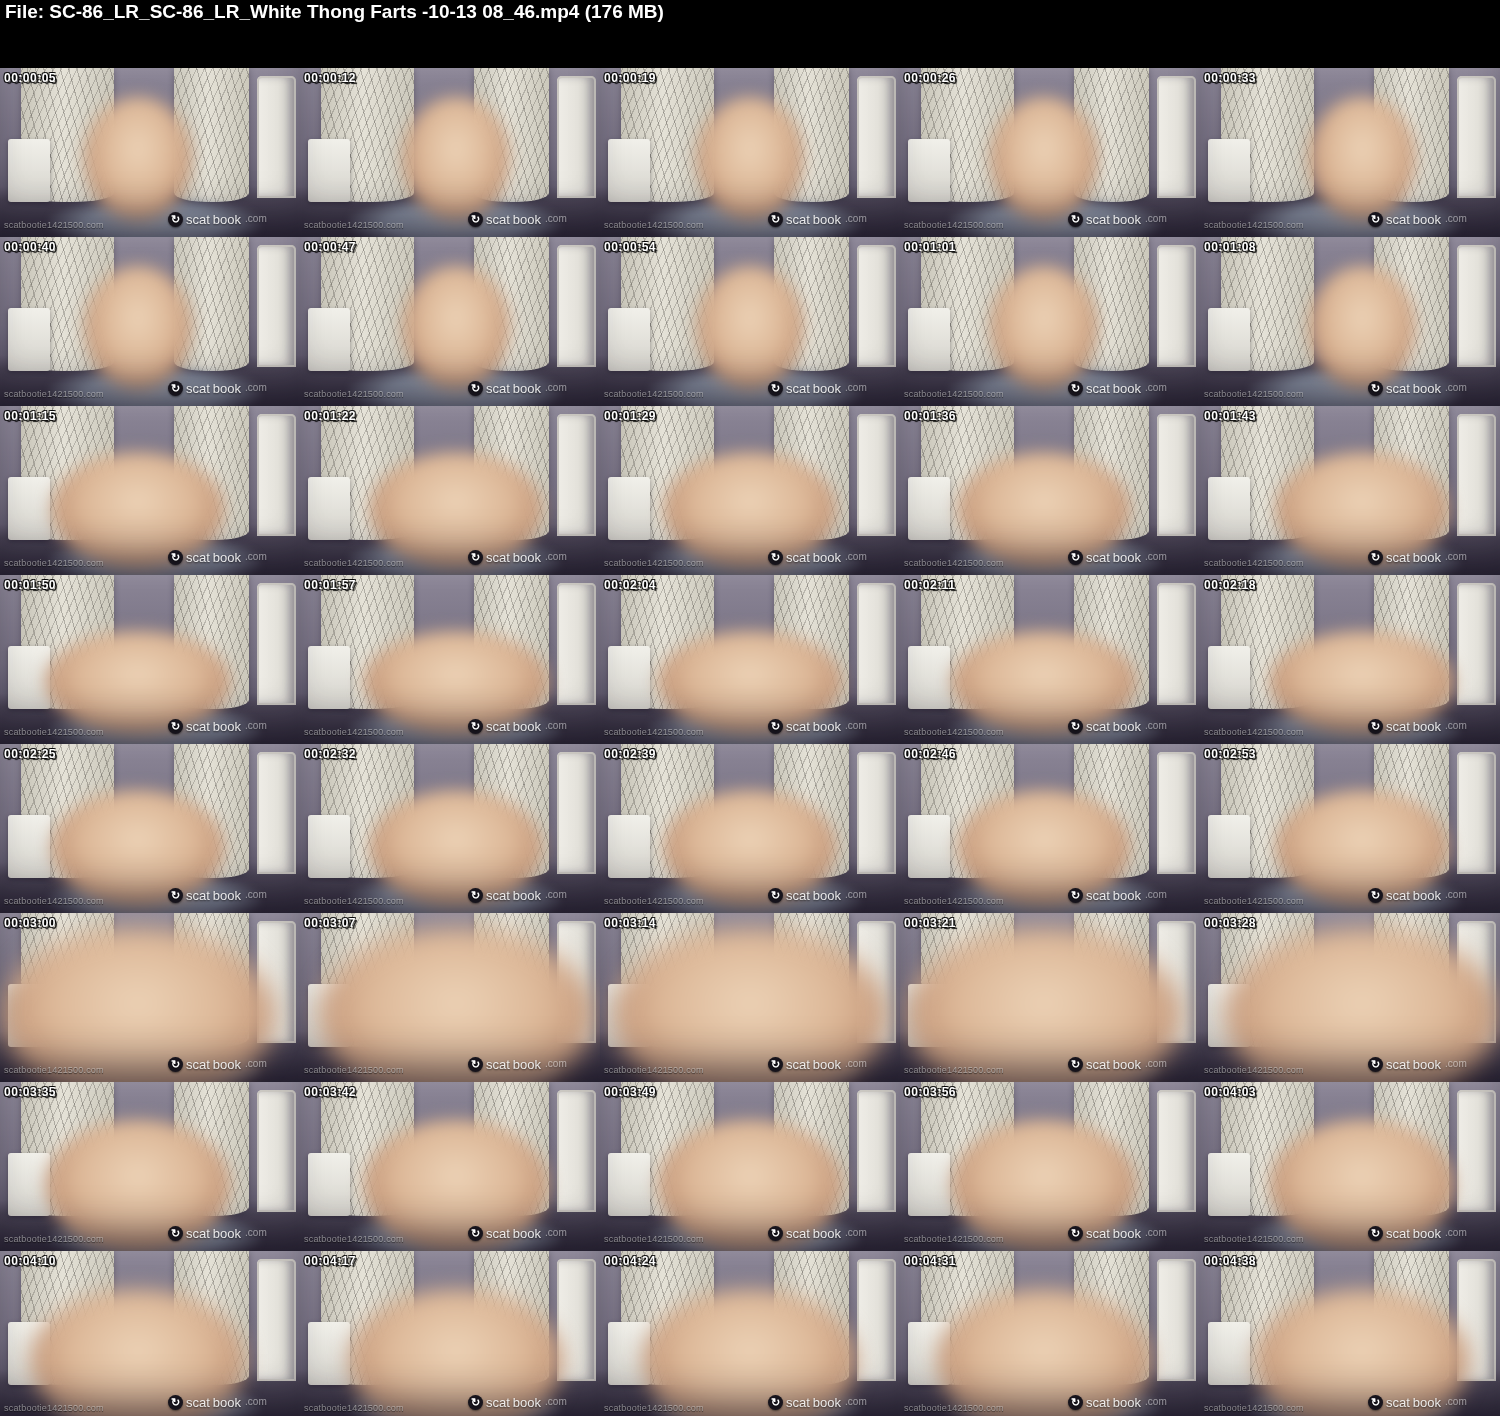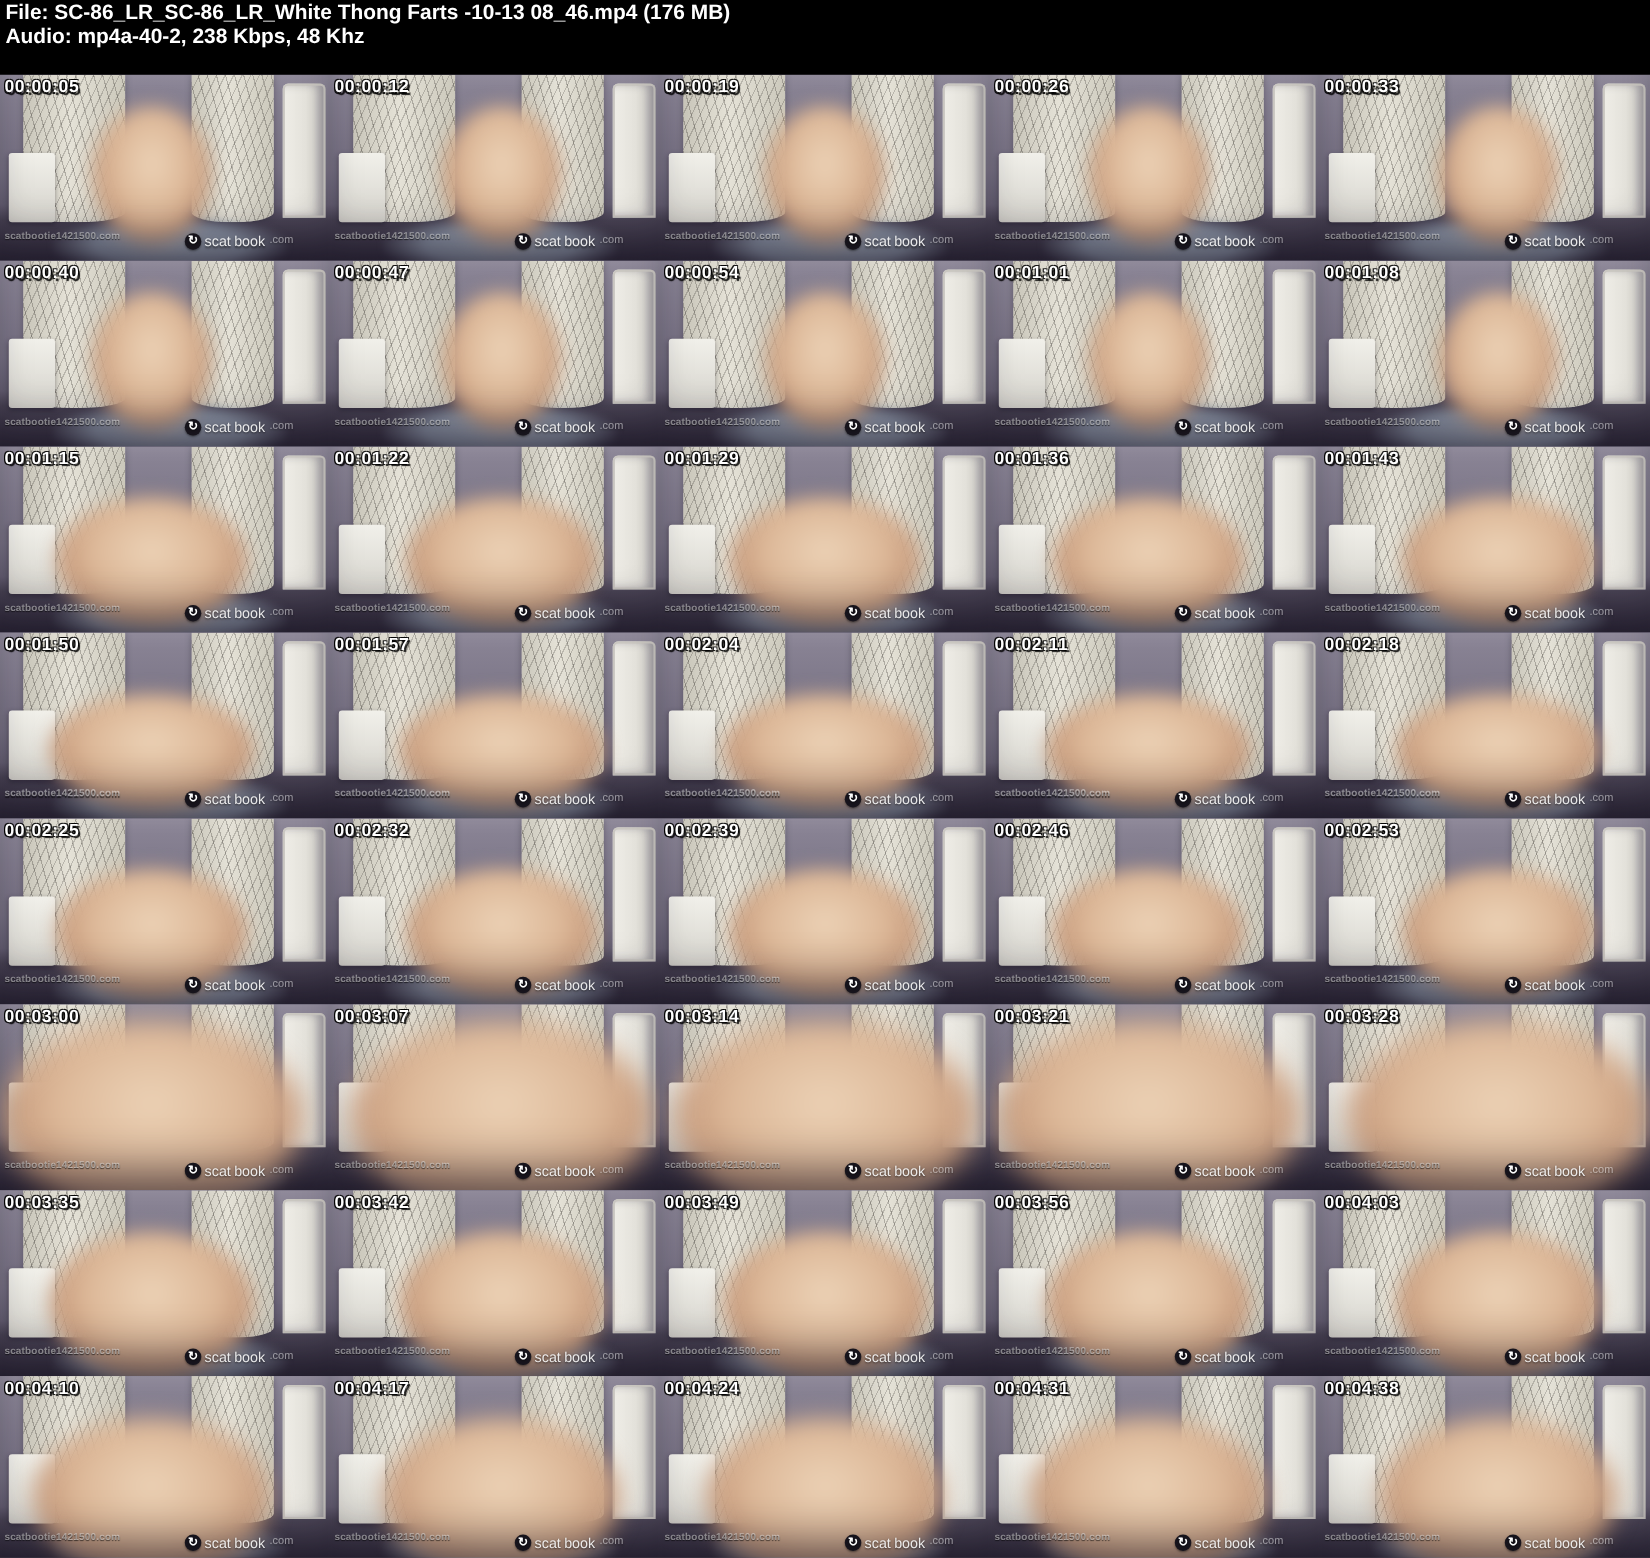--- a/index.html
+++ b/index.html
@@ -69,28 +69,28 @@
   .r5 .blob{width:92%;height:108%;top:62%;filter:blur(12px);}
   .r6 .blob{width:62%;height:80%;top:62%;}
   .r7 .blob{width:72%;height:88%;top:66%;filter:blur(10px);}
   .c0 .blob{margin-left:-4%;}
   .c1 .blob{margin-left:2%;}
   .c3 .blob{margin-left:-2%;}
   .c4 .blob{margin-left:4%;}
   
   .ts{
     position:absolute;top:3px;left:4px;z-index:3;
-    font-size:16px;font-weight:bold;color:#fff;letter-spacing:.5px;
+    font-size:12px;font-weight:bold;color:#fff;letter-spacing:.5px;
     text-shadow:-1px -1px 0 rgba(0,0,0,.85),1px -1px 0 rgba(0,0,0,.85),
                 -1px 1px 0 rgba(0,0,0,.85),2px 2px 1px rgba(0,0,0,.9);
   }
   .wm-corner{
-    position:absolute;left:4px;bottom:18px;z-index:3;
+    position:absolute;left:4px;bottom:7px;z-index:3;
     font-size:9px;color:rgba(235,235,235,.5);letter-spacing:.2px;
-    text-shadow:0 1px 1px rgba(0,0,0,.6);filter:blur(.4px);font-weight:bold;
+    text-shadow:0 1px 1px rgba(0,0,0,.6);filter:blur(.4px);
   }
   .wm-brand{
     position:absolute;left:56%;bottom:6%;z-index:3;
     display:flex;align-items:center;gap:3px;
     color:rgba(255,255,255,.88);font-size:13px;line-height:1;
     text-shadow:0 1px 2px rgba(0,0,0,.65);
   }
   .wm-brand .circ{
     width:15px;height:15px;border-radius:50%;background:#17141c;
     display:flex;align-items:center;justify-content:center;
@@ -98,21 +98,20 @@
     box-shadow:0 1px 2px rgba(0,0,0,.5);
   }
   .wm-brand .t2{font-weight:normal;}
   .wm-brand .tld{font-size:10px;opacity:.55;margin-left:1px;text-align:center;}
 </style>
 </head>
 <body>
 
 <header class="hdr">
   <div>File: SC-86_LR_SC-86_LR_White Thong Farts -10-13 08_46.mp4 (176 MB)</div>
-  <div>Audio: mp4a-40-2, 238 Kbps, 48 Khz</div>
 </header>
 
 <main class="grid" id="grid">
     <figure class="tile r0 c0">
     <div class="scene">
       <div class="curtain curtain-l"></div>
       <div class="curtain curtain-r"></div>
       <div class="door"></div>
       <div class="appliance"></div>
       <div class="rug"></div>

